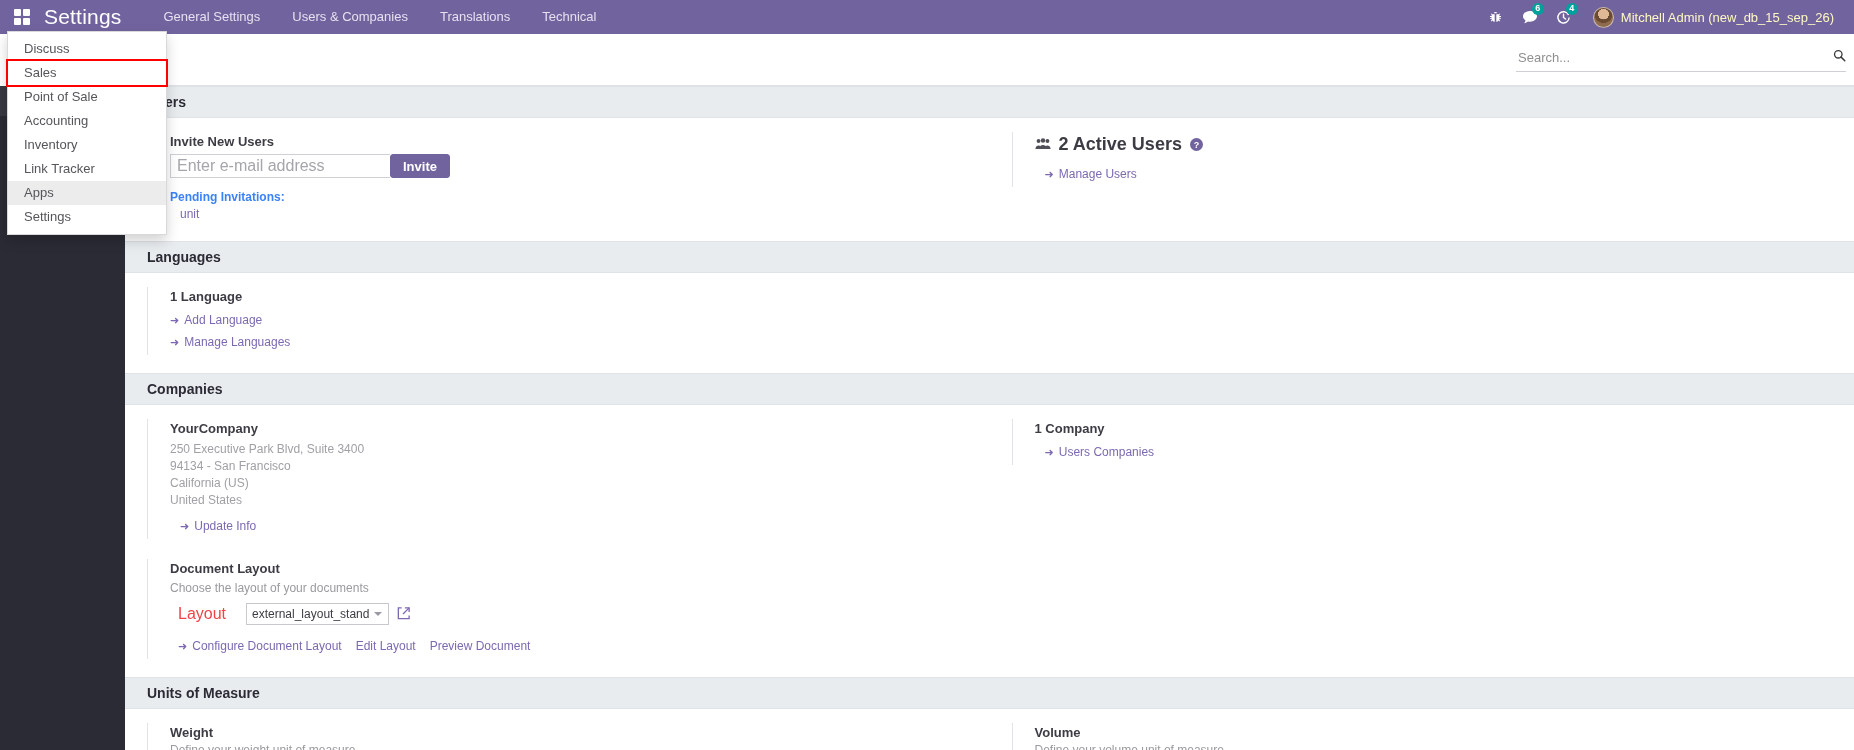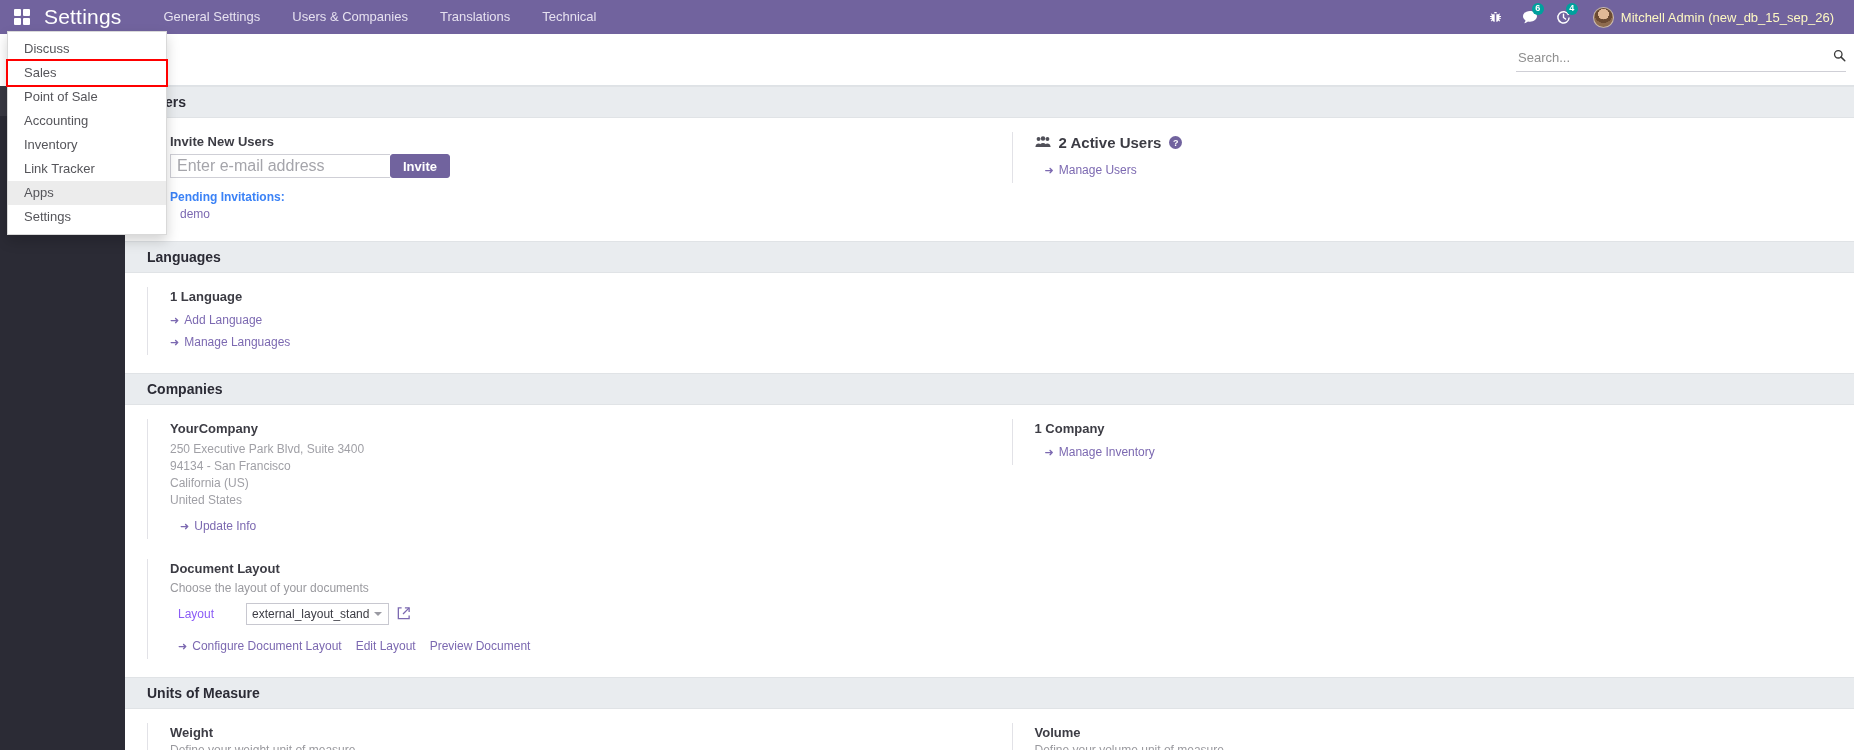--- a/index.html
+++ b/index.html
@@ -197,40 +197,40 @@
     font-family: "Liberation Sans", sans-serif;
   }
   .pending-title { font-size: 12px; font-weight: bold; color: #3b82f6; margin-top: 12px; }
   .pending-user {
     font-size: 12px; color: #7c69b1; margin-top: 3px;
     margin-left: 10px; cursor: pointer;
   }
 
   .stat-row { display: flex; align-items: center; gap: 8px; margin-bottom: 8px; }
   .stat-icon { color: #4f4f58; font-size: 14px; }
-  .stat-text { font-size: 15px; font-weight: bold; color: #3c3c44; }
+  .stat-text { font-size: 18px; font-weight: bold; color: #3c3c44; }
   .help-icon {
     width: 13px; height: 13px; border-radius: 50%;
     background: #71639e; color: #fff; font-size: 9px;
     display: inline-flex; align-items: center; justify-content: center;
     font-weight: bold; cursor: pointer;
   }
   .ilink {
     display: inline-flex; align-items: center; gap: 5px;
     font-size: 12px; color: #7c69b1; cursor: pointer;
     margin: 4px 0; text-decoration: none;
   }
   .ilink .arr { font-size: 11px; }
   .ilink-indent { margin-left: 10px; }
 
   .addr-line { font-size: 12px; color: #a0a0a6; line-height: 17px; }
   .company-name { font-size: 13px; font-weight: bold; color: #3c3c44; margin-bottom: 5px; }
 
   .layout-row { display: flex; align-items: center; gap: 0; margin: 6px 0 10px 8px; }
-  .layout-lbl { font-size: 12px; color: #8b5cf6; width: 68px; }
+  .layout-lbl { font-size: 16px; color: #ef4444; width: 68px; }
   .select-wrap {
     position: relative; width: 143px; height: 22px;
     border: 1px solid #c8c8d0; background: #fff;
   }
   .select-wrap select {
     width: 100%; height: 100%;
     border: 0; outline: 0; background: transparent;
     font-family: "Liberation Sans", sans-serif; font-size: 12px;
     color: #3c3c44; padding: 0 18px 0 5px;
     -webkit-appearance: none; appearance: none;
@@ -326,21 +326,21 @@
     <div class="block-title">Users</div>
     <div class="block-body">
       <div class="setting-col">
         <div class="setting-box">
           <div class="setting-label">Invite New Users</div>
           <div class="invite-row">
             <input class="invite-input" type="text" placeholder="Enter e-mail address" style="">
             <button class="btn-invite">Invite</button>
           </div>
           <div class="pending-title">Pending Invitations:</div>
-          <div class="pending-user">demo</div>
+          <div class="pending-user">unit</div>
         </div>
       </div>
       <div class="setting-col">
         <div class="setting-box">
           <div class="stat-row">
             <span class="stat-icon">
               <svg width="16" height="12" viewBox="0 0 18 13">
                 <circle cx="4" cy="3.2" r="2.2" fill="#4f4f58"></circle>
                 <circle cx="9" cy="2.6" r="2.5" fill="#4f4f58"></circle>
                 <circle cx="14" cy="3.2" r="2.2" fill="#4f4f58"></circle>
@@ -396,21 +396,21 @@
             <span class="arr">➜</span>
             <span>Update Info</span>
           </a>
         </div>
       </div>
       <div class="setting-col">
         <div class="setting-box">
           <div class="setting-label">1 Company</div>
           <a class="ilink ilink-indent">
             <span class="arr">➜</span>
-            <span>Manage Inventory</span>
+            <span>Users Companies</span>
           </a>
         </div>
       </div>
     </div>
     <div class="block-body" style="padding-top:12px;">
       <div class="setting-col">
         <div class="setting-box">
           <div class="setting-label">Document Layout</div>
           <div class="setting-desc">Choose the layout of your documents</div>
           <div class="layout-row">

